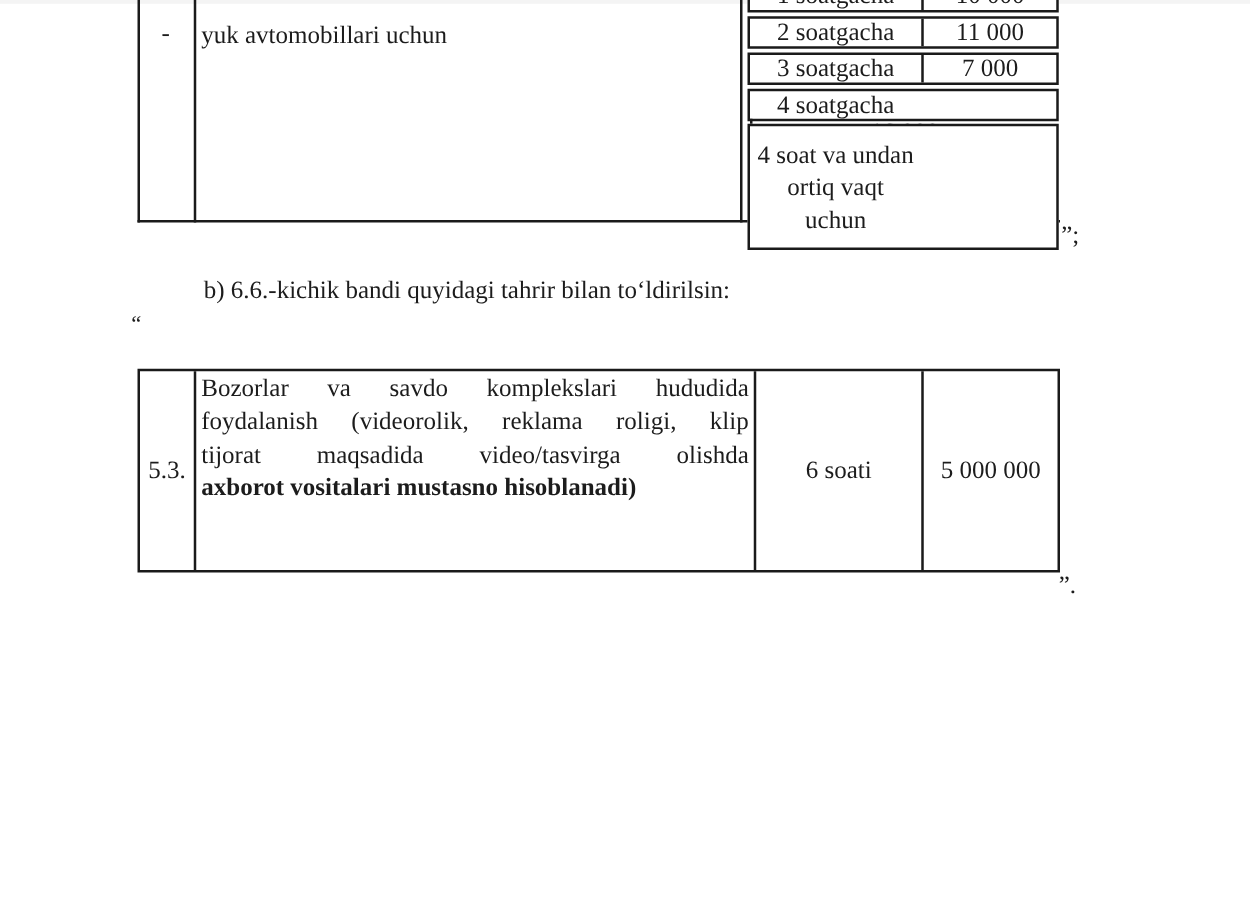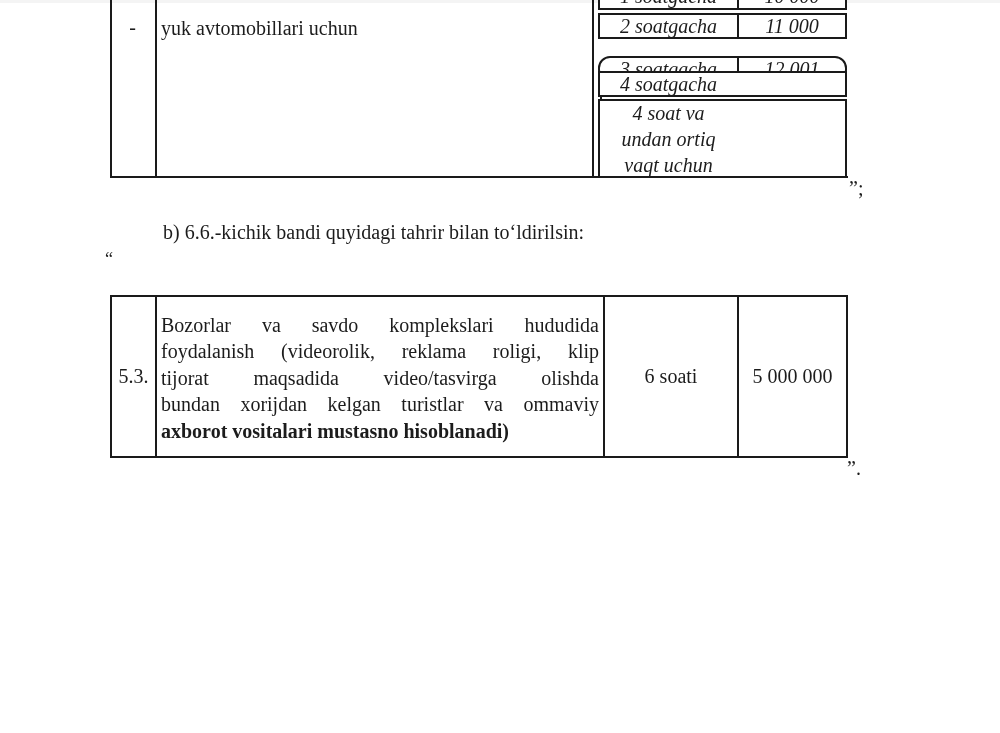--- a/index.html
+++ b/index.html
@@ -32,36 +32,35 @@
   }
   .t1-item {
     position: absolute; left: 161px; top: 16px;
     font-size: 20px; line-height: 24px; white-space: nowrap; text-align: right;
   }
   .t1row {
     position: absolute; left: 598px; width: 249px;
     border: 2px solid #1a1a1a;
     display: flex; align-items: stretch;
     background: #ffffff;
-    font-style: italic;
   }
   .t1row .dur {
     width: 137px; display: flex; align-items: center; justify-content: center;
     font-size: 20px; line-height: 22px; text-align: center;
   }
   .t1row .price {
     flex: 1; border-left: 2px solid #1a1a1a;
     display: flex; align-items: center; justify-content: center;
     font-size: 20px; line-height: 22px; text-align: right;
   }
   .t1row.r0 { top: -19px; height: 29px; }
   .t1row.r1 { top: 13px;  height: 26px; }
-  .t1row.r2 { top: 56px;  height: 26px; border-radius: 12px; }
+  .t1row.r2 { top: 42px;  height: 26px; }
   .t1row.r3 { top: 71px;  height: 26px; flex-direction: column; }
-  .t1row.r4 { top: 99px;  height: 79px; }
+  .t1row.r4 { top: 99px;  height: 101px; }
   .t1row.r4 .dur { line-height: 26px; padding: 0 6px; }
   
   .close-mark { position: absolute; font-size: 20px; line-height: 22px; }
   .close-mark.first  { left: 849px; top: 177px; }
   .close-mark.second { left: 847px; top: 457px; }
   
   .para-b {
     position: absolute; left: 163px; top: 220px;
     font-size: 20px; line-height: 25px; white-space: nowrap;
   }
@@ -73,21 +72,21 @@
     border: 2px solid #1a1a1a;
     display: flex; align-items: stretch;
     background: #ffffff;
   }
   .t2 .c-num {
     width: 43px; display: flex; align-items: center; justify-content: center;
     font-size: 20px;
   }
   .t2 .c-desc {
     width: 448px; border-left: 2px solid #1a1a1a;
-    padding: 15px 4px 0 4px;
+    padding: 1px 4px 0 4px;
     font-size: 20px;
   }
   .t2 .c-desc .dline {
     height: 26.4px; line-height: 26.4px;
     text-align: justify; text-align-last: justify;
     white-space: nowrap;
   }
   .t2 .c-desc .dline.last { text-align-last: left; font-weight: bold; }
   .t2 .c-dur {
     width: 134px; border-left: 2px solid #1a1a1a;
@@ -119,21 +118,21 @@
     <div class="t1row r0">
       <div class="dur">1 soatgacha</div>
       <div class="price">10 000</div>
     </div>
     <div class="t1row r1">
       <div class="dur">2 soatgacha</div>
       <div class="price">11 000</div>
     </div>
     <div class="t1row r2">
       <div class="dur">3 soatgacha</div>
-      <div class="price">12 001</div>
+      <div class="price">7 000</div>
     </div>
     <div class="t1row r3">
       <div class="dur">4 soatgacha</div>
       <div class="price">16 000</div>
     </div>
     <div class="t1row r4">
       <div class="dur">4 soat va undan ortiq vaqt uchun</div>
     </div>
   </div>
 
@@ -142,21 +141,20 @@
   <div class="para-b">b) 6.6.-kichik bandi quyidagi tahrir bilan toʻldirilsin:</div>
 
   <div class="open-quote">“</div>
 
   <div class="t2">
     <div class="c-num">5.3.</div>
     <div class="c-desc">
       <div class="dline">Bozorlar va savdo komplekslari hududida</div>
       <div class="dline">foydalanish (videorolik, reklama roligi, klip</div>
       <div class="dline">tijorat maqsadida video/tasvirga olishda</div>
-      <div class="dline">bundan xorijdan kelgan turistlar va ommaviy</div>
       <div class="dline last">axborot vositalari mustasno hisoblanadi)</div>
     </div>
     <div class="c-dur">6 soati</div>
     <div class="c-price">5 000 000</div>
   </div>
 
   <div class="close-mark second">”.</div>
 
 </div>
 

